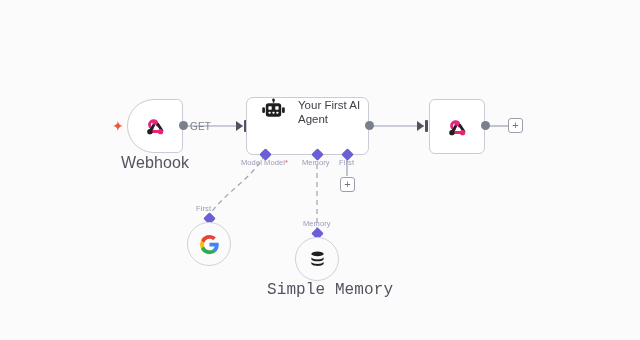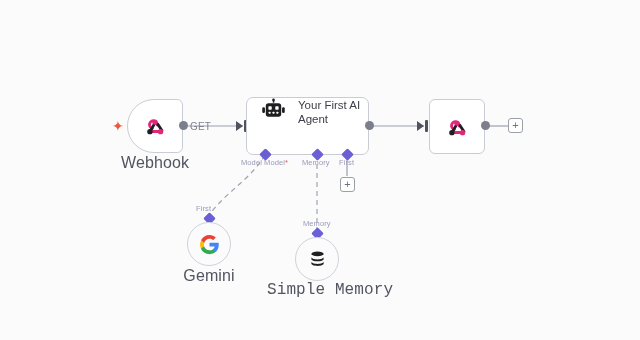--- a/index.html
+++ b/index.html
@@ -246,21 +246,20 @@
   <div class="subnode" style="left:187px; top:222px; width:44px; height:44px;">
     <span>
       <svg class="icon-svg" width="21" height="21" viewBox="0 0 48 48">
         <path fill="#4285F4" d="M45.1 24.5c0-1.6-.1-3.2-.4-4.7H24v8.9h11.8c-.5 2.7-2 5-4.3 6.6v5.5h7c4.1-3.8 6.6-9.4 6.6-16.3z"></path>
         <path fill="#34A853" d="M24 46c5.8 0 10.7-1.9 14.3-5.2l-7-5.5c-1.9 1.3-4.4 2.1-7.3 2.1-5.6 0-10.4-3.8-12.1-8.9H4.7v5.6C8.3 41.3 15.6 46 24 46z"></path>
         <path fill="#FBBC05" d="M11.9 28.5c-.4-1.3-.7-2.7-.7-4.1s.3-2.8.7-4.1v-5.6H4.7C3.2 17.6 2.4 20.7 2.4 24s.8 6.4 2.3 9.2l7.2-4.7z"></path>
         <path fill="#EA4335" d="M24 10.9c3.2 0 6 1.1 8.2 3.2l6.2-6.2C34.7 4.4 29.8 2.4 24 2.4 15.6 2.4 8.3 7.1 4.7 14.3l7.2 5.6c1.7-5.1 6.5-9 12.1-9z"></path>
       </svg>
     </span>
   </div>
-  <div class="node-label" style="left:159px; top:269px; width:100px;">Gemini</div>
 
   <div class="port-label" style="left:303px; top:219px;">Memory</div>
   <div class="diamond" style="left:313px; top:229px;"></div>
   <div class="subnode" style="left:295px; top:237px; width:44px; height:44px;">
     <span>
       <svg class="icon-svg" width="21" height="21" viewBox="0 0 24 24">
         <ellipse cx="12" cy="5.6" rx="7" ry="2.7" fill="#1f1f22"></ellipse>
         <path d="M5 9.2c0 1.5 3.1 2.7 7 2.7s7-1.2 7-2.7v2.2c0 1.5-3.1 2.7-7 2.7s-7-1.2-7-2.7z" fill="#1f1f22"></path>
         <path d="M5 14.4c0 1.5 3.1 2.7 7 2.7s7-1.2 7-2.7v2.2c0 1.5-3.1 2.7-7 2.7s-7-1.2-7-2.7z" fill="#1f1f22"></path>
       </svg>

